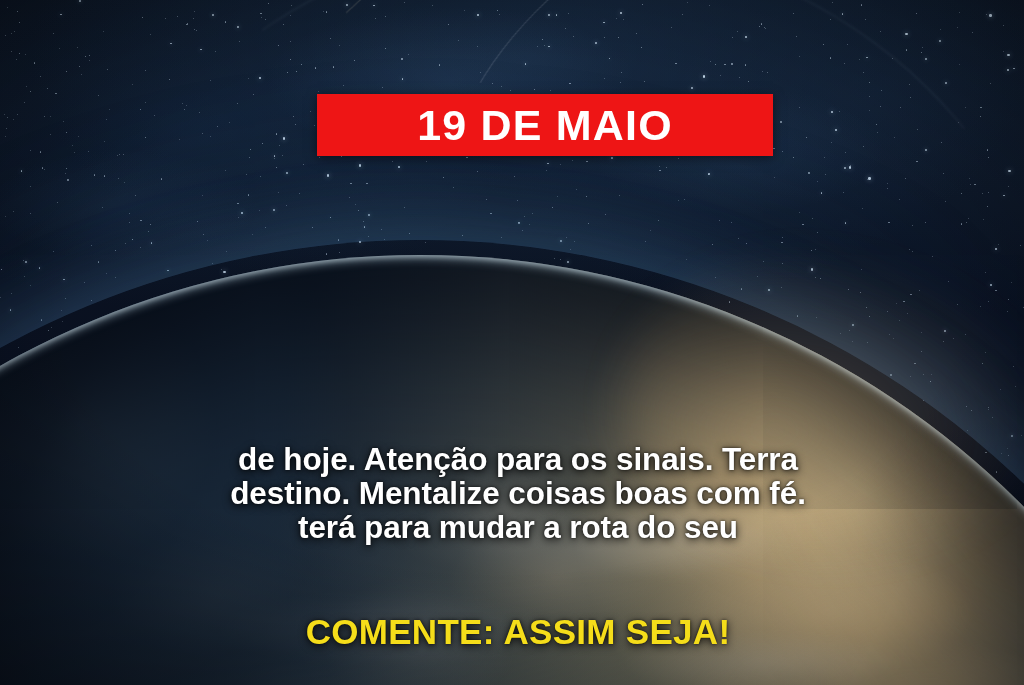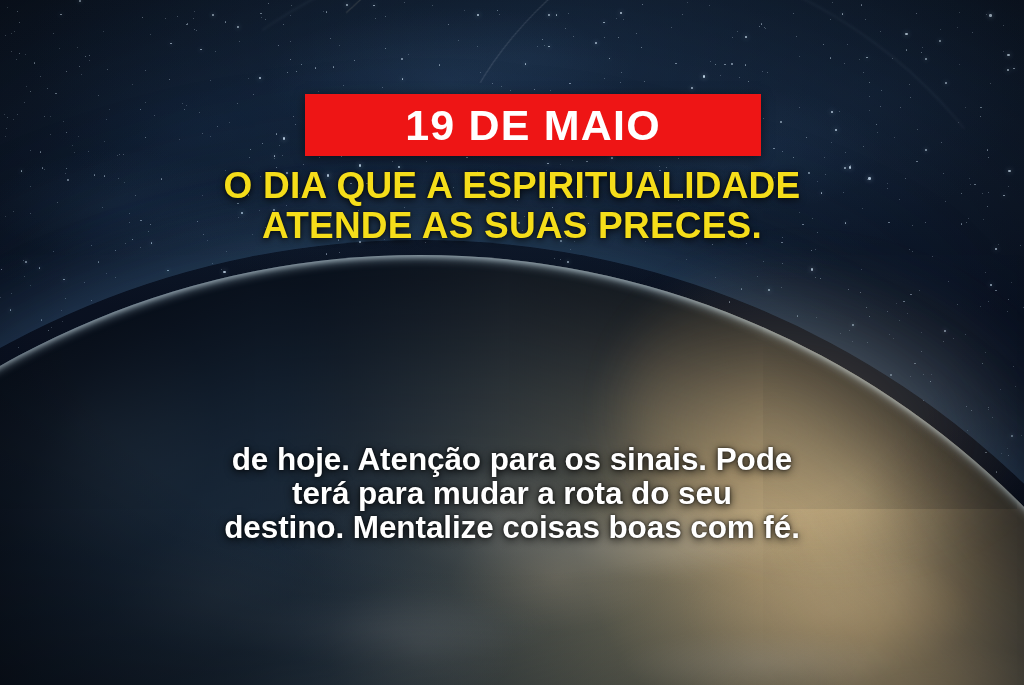--- a/index.html
+++ b/index.html
@@ -157,21 +157,21 @@
 
   
   .vignette{
     position:absolute;inset:0;
     background:
       radial-gradient(ellipse 82% 72% at 50% 46%, rgba(0,0,0,0) 52%, rgba(0,0,0,.42) 100%);
     pointer-events:none;
   }
 
   
-  .content{position:absolute;inset:0;}
+  .content{position:absolute;inset:0;margin-left:12px;}
 
   .date-banner{
     position:absolute;
     left:305px;top:94px;
     width:456px;height:62px;
     background:#ee1515;
     display:flex;align-items:center;justify-content:center;
     box-shadow:0 2px 10px rgba(0,0,0,.5);
   }
   .date-banner span{
@@ -876,26 +876,23 @@
   </div>
 
   <div class="vignette"></div>
 
   <div class="content">
 
     <div class="date-banner">
       <span>19 DE MAIO</span>
     </div>
 
-    <div class="headline">
-      <span class="hl">O DIA QUE A ESPIRITUALIDADE</span>
-      <span class="hl">ATENDE AS SUAS PRECES.</span>
+
+    <div class="body-copy">
+      <span class="bl">de hoje. Atenção para os sinais. Terra</span>
+      <span class="bl">destino. Mentalize coisas boas com fé.</span>
+      <span class="bl">terá para mudar a rota do seu</span>
     </div>
 
-    <div class="body-copy">
-      <span class="bl">de hoje. Atenção para os sinais. Pode</span>
-      <span class="bl">terá para mudar a rota do seu</span>
-      <span class="bl">destino. Mentalize coisas boas com fé.</span>
-    </div>
-
+    <div class="cta">COMENTE: ASSIM SEJA!</div>
 
   </div>
 </div>
 
 </body></html>

